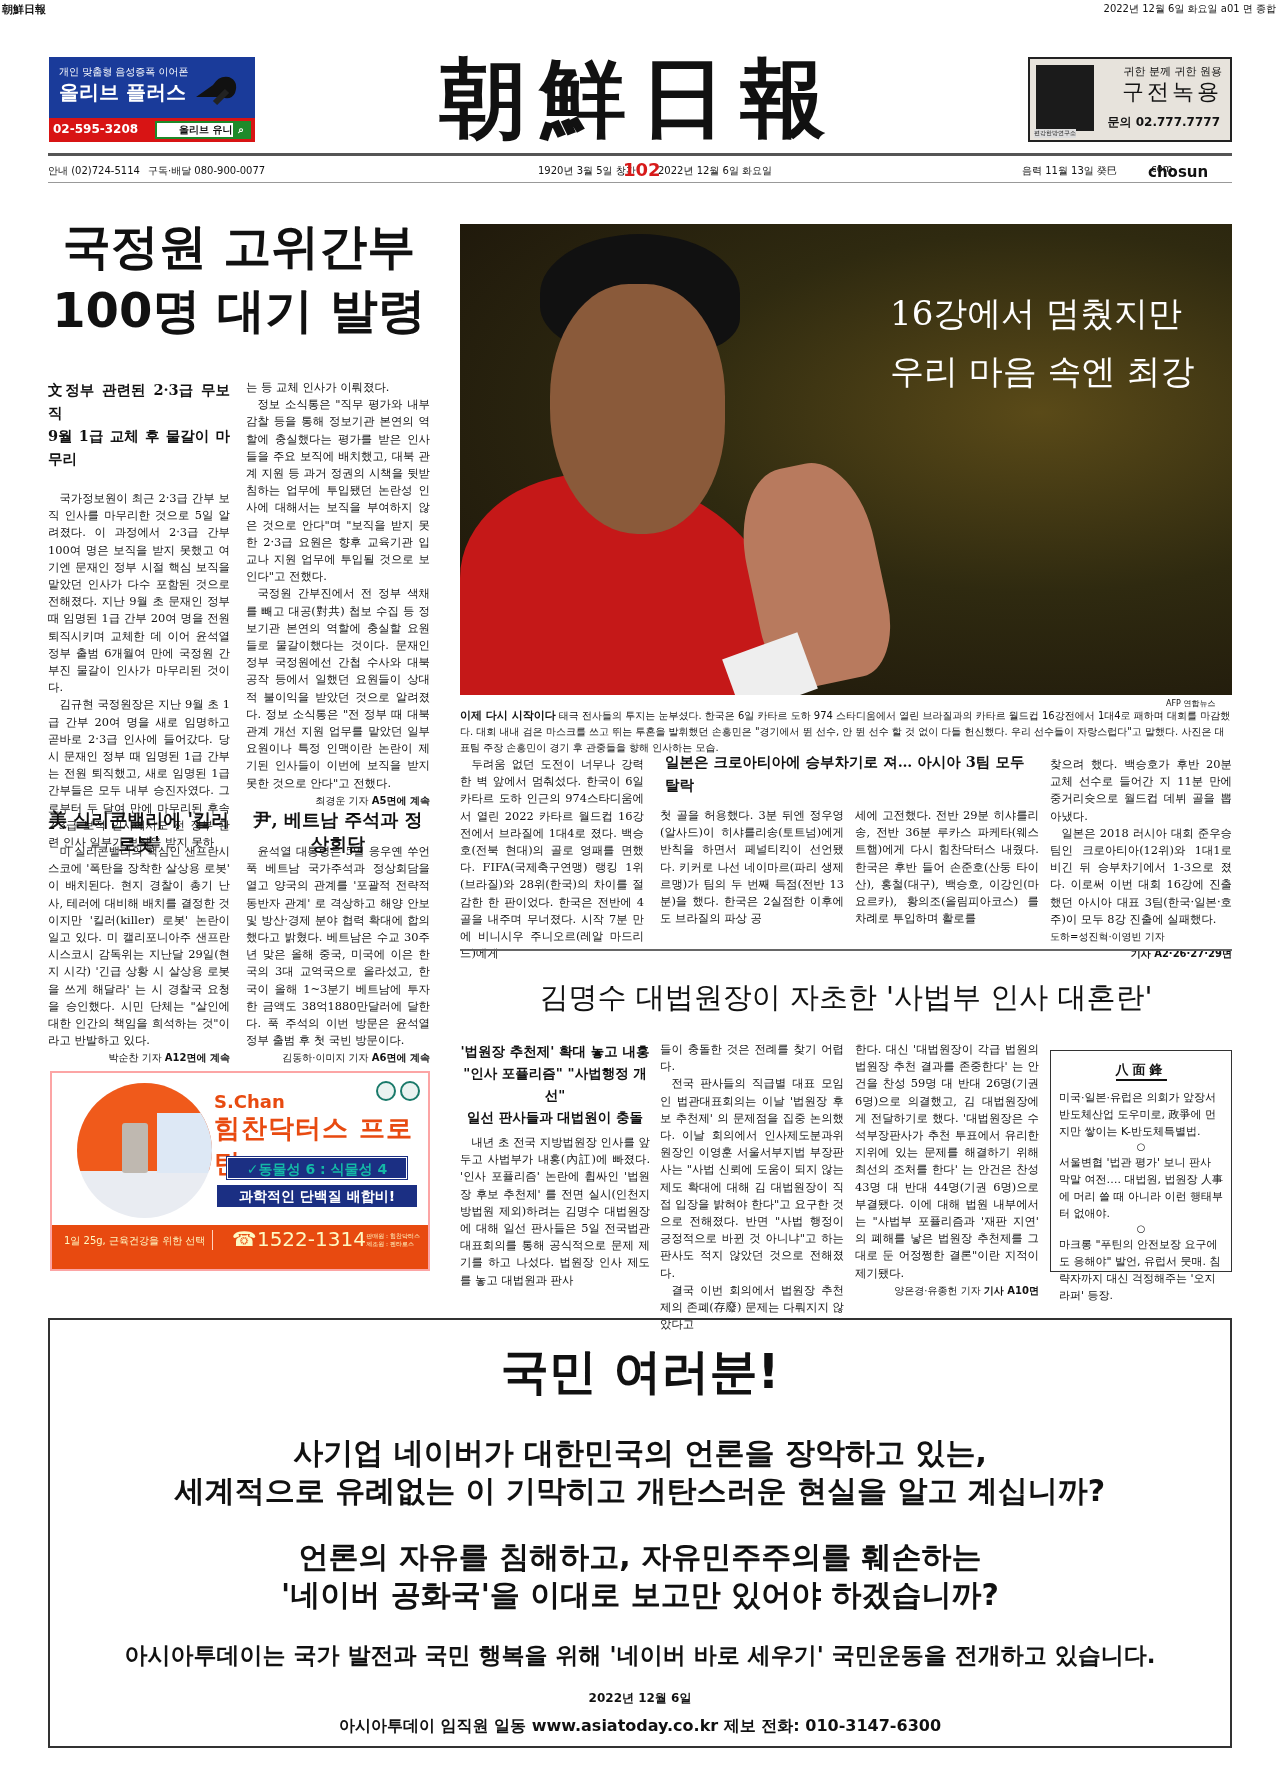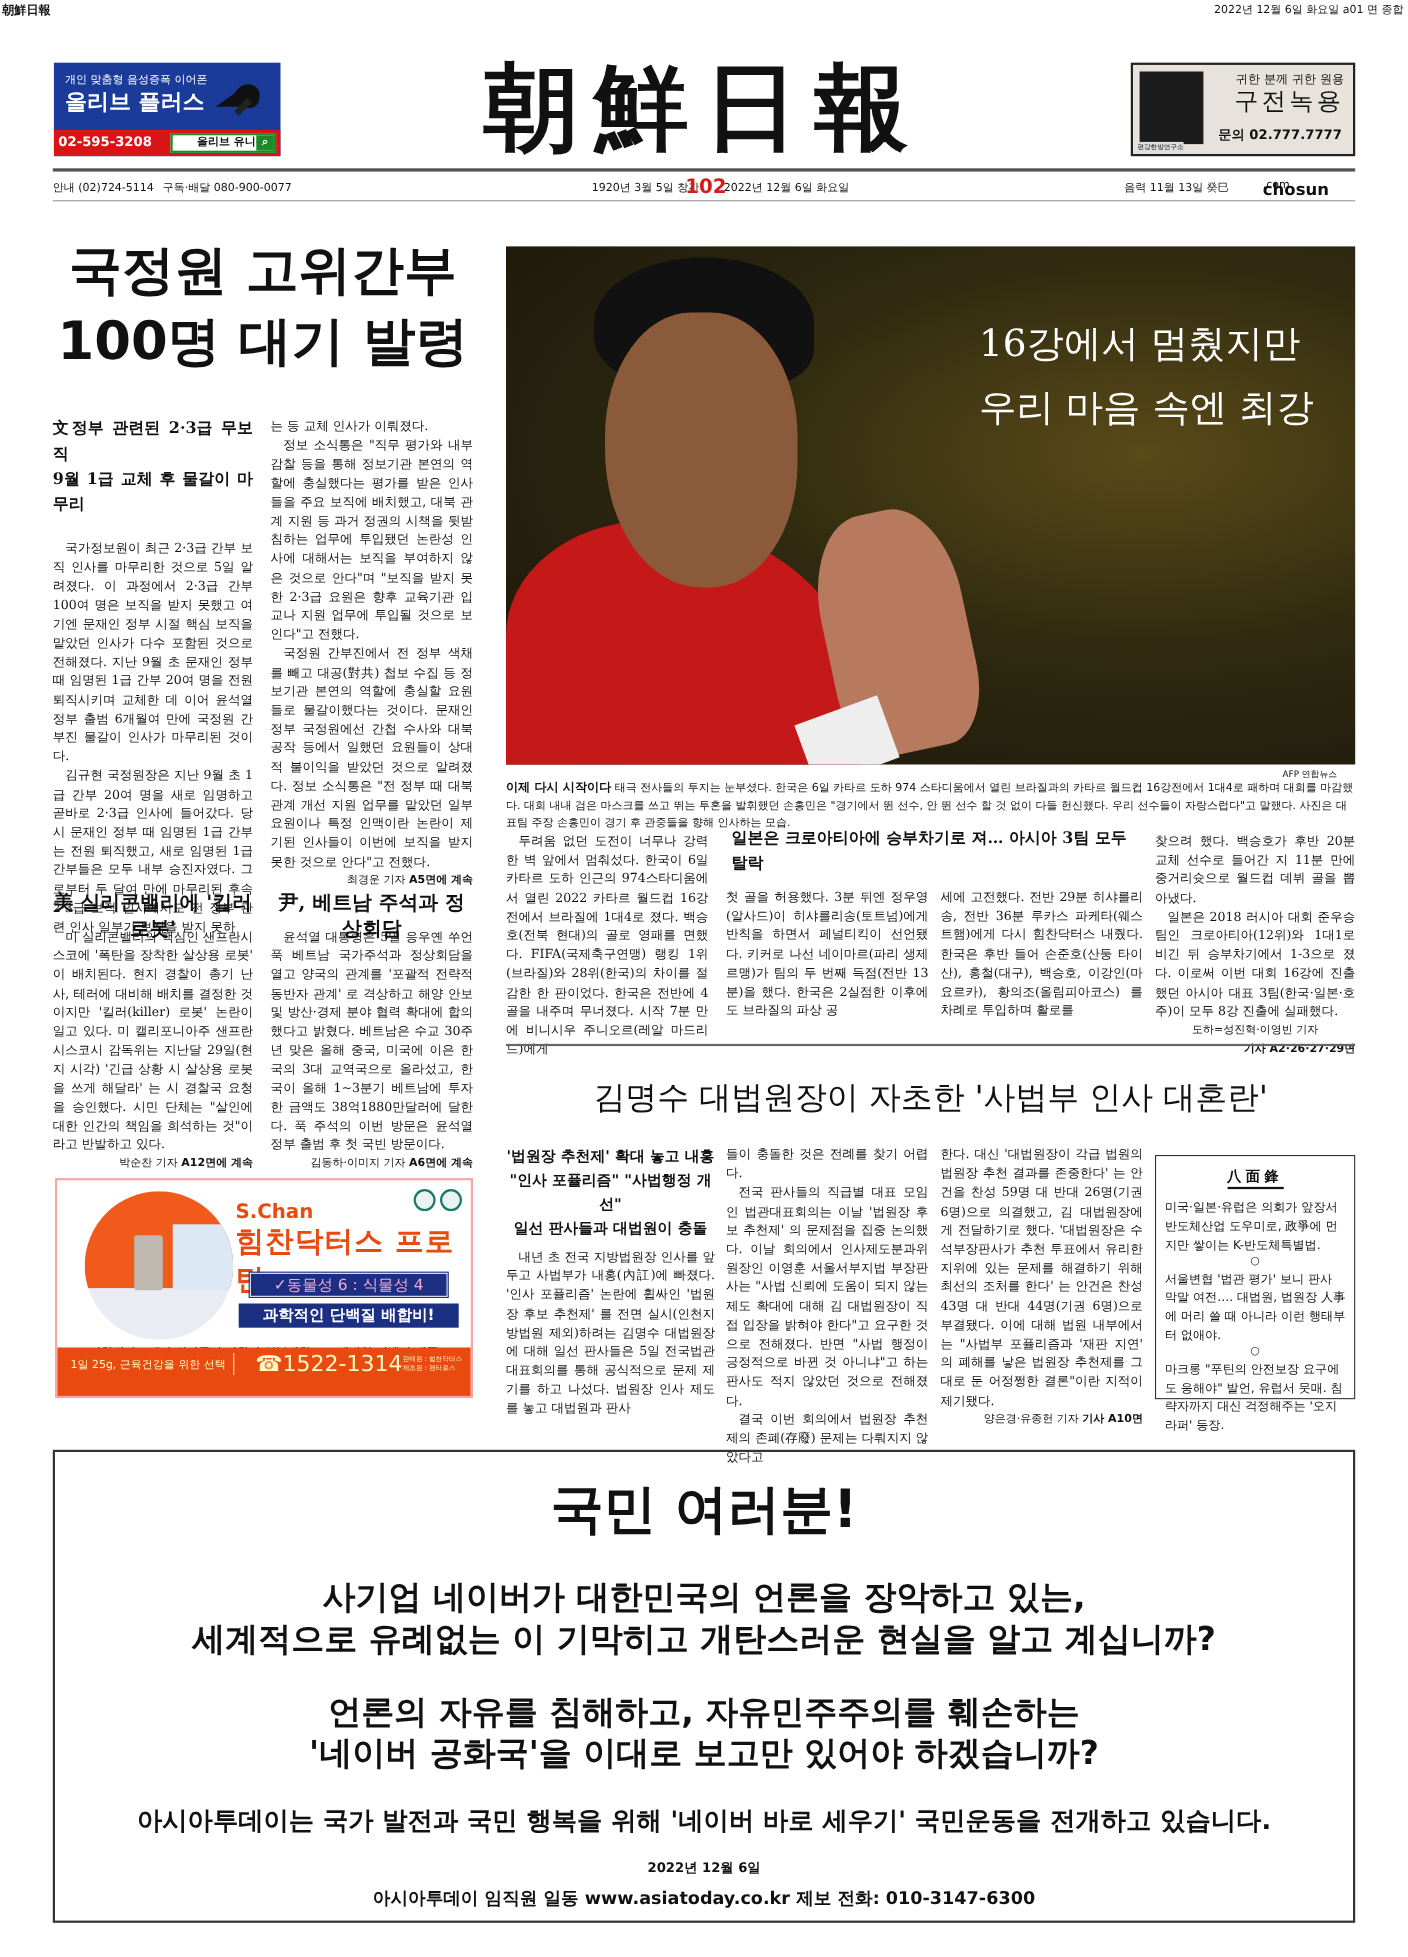--- a/index.html
+++ b/index.html
@@ -59,21 +59,21 @@
 
 #ad-protein{left:50px;top:1071px;width:380px;height:200px;border:2px solid #fca5a5;background:#fff;overflow:hidden}
 #ad-protein .circle{position:absolute;left:25px;top:10px;width:135px;height:135px;border-radius:50%;background:#e9ecf2;overflow:hidden}
 #ad-protein .circle .orange{position:absolute;left:0;top:0;width:100%;height:65%;background:#f05a1b}
 #ad-protein .circle .jar{position:absolute;left:45px;top:40px;width:26px;height:50px;background:#bfb8b0;border-radius:3px}
 #ad-protein .circle .box{position:absolute;left:80px;top:30px;width:60px;height:60px;background:#dde8f5}
 #ad-protein .brand{position:absolute;left:162px;top:18px;color:#e84a10;font-size:18px;font-weight:bold;font-family:"DejaVu Sans",sans-serif}
 #ad-protein .name{position:absolute;left:162px;top:38px;color:#e84a10;font-size:26px;font-weight:bold;font-family:"DejaVu Sans",sans-serif;letter-spacing:1px}
 #ad-protein .gmp{position:absolute;right:32px;top:8px;width:20px;height:20px;border-radius:50%;border:2px solid #1a7a6a;background:#eaf3f1}
 #ad-protein .gmp2{position:absolute;right:8px;top:8px;width:20px;height:20px;border-radius:50%;border:2px solid #1a7a6a;background:#eaf3f1}
-#ad-protein .tag1{position:absolute;left:175px;top:84px;width:180px;height:22px;background:#1b2f83;color:#f9a8d4;font-size:14px;font-weight:normal;text-align:center;line-height:22px;font-family:"DejaVu Sans",sans-serif;border:1px solid #fff;outline:1px solid #1b2f83}
+#ad-protein .tag1{position:absolute;left:175px;top:84px;width:180px;height:22px;background:#1b2f83;color:#14b8a6;font-size:14px;font-weight:bold;text-align:center;line-height:22px;font-family:"DejaVu Sans",sans-serif;border:1px solid #fff;outline:1px solid #1b2f83}
 #ad-protein .tag2{position:absolute;left:165px;top:112px;width:200px;height:22px;background:#1b2f83;color:#fff;font-size:14px;font-weight:bold;text-align:center;line-height:22px;font-family:"DejaVu Sans",sans-serif}
 #ad-protein .desc{position:absolute;left:0;top:150px;width:100%;text-align:center;font-size:10.5px;font-weight:bold;font-family:"DejaVu Sans",sans-serif}
 #ad-protein .footer{position:absolute;left:0;bottom:0;width:100%;height:44px;background:#e84a10;color:#fef9c3}
 #ad-protein .footer .f1{position:absolute;left:12px;top:9px;font-size:10px;font-family:"DejaVu Sans",sans-serif}
 #ad-protein .footer .sep{position:absolute;left:160px;top:5px;width:1px;height:20px;background:#ffd2bd}
 #ad-protein .footer .tel{position:absolute;left:180px;top:2px;font-size:20px;font-family:"DejaVu Sans",sans-serif}
 #ad-protein .footer .small{position:absolute;right:8px;top:7px;font-size:6px;line-height:8px;font-family:"DejaVu Sans",sans-serif}
 
 #palmyeon{left:1050px;top:1050px;width:182px;height:222px;border:1px solid #333;padding:8px 8px}
 #palmyeon .title{text-align:center;font-weight:bold;font-size:13px;letter-spacing:4px;margin-bottom:8px;border-bottom:2px solid #111;display:inline-block}
@@ -193,21 +193,21 @@
 </div>
 <div class="col" style="left:660px;top:807px;width:184px">
   <p>첫 골을 허용했다. 3분 뒤엔 정우영(알사드)이 히샤를리송(토트넘)에게 반칙을 하면서 페널티킥이 선언됐다. 키커로 나선 네이마르(파리 생제르맹)가 팀의 두 번째 득점(전반 13분)을 했다. 한국은 2실점한 이후에도 브라질의 파상 공</p>
 </div>
 <div class="col" style="left:855px;top:807px;width:184px">
   <p>세에 고전했다. 전반 29분 히샤를리송, 전반 36분 루카스 파케타(웨스트햄)에게 다시 힘찬닥터스 내줬다. 한국은 후반 들어 손준호(산둥 타이산), 홍철(대구), 백승호, 이강인(마요르카), 황의조(올림피아코스) 를 차례로 투입하며 활로를</p>
 </div>
 <div class="col" style="left:1050px;top:756px;width:182px">
   <p>찾으려 했다. 백승호가 후반 20분 교체 선수로 들어간 지 11분 만에 중거리슛으로 월드컵 데뷔 골을 뽑아냈다.</p>
   <p class="p-indent">일본은 2018 러시아 대회 준우승팀인 크로아티아(12위)와 1대1로 비긴 뒤 승부차기에서 1-3으로 졌다. 이로써 이번 대회 16강에 진출했던 아시아 대표 3팀(한국·일본·호주)이 모두 8강 진출에 실패했다.</p>
-  <div style="text-align:center" class="byline">도하=성진혁·이영빈 기자</div>
+  <div style="text-align:left" class="byline">도하=성진혁·이영빈 기자</div>
   <div style="text-align:right" class="byline"><b>기사 A2·26·27·29면</b></div>
 </div>
 
 <div id="rule3" class="abs"></div>
 <div id="court-headline" class="abs">김명수 대법원장이 자초한 '사법부 인사 대혼란'</div>
 <div id="court-sub" class="abs">
   <div>'법원장 추천제' 확대 놓고 내홍</div>
   <div>"인사 포퓰리즘" "사법행정 개선"</div>
   <div>일선 판사들과 대법원이 충돌</div>
 </div>

